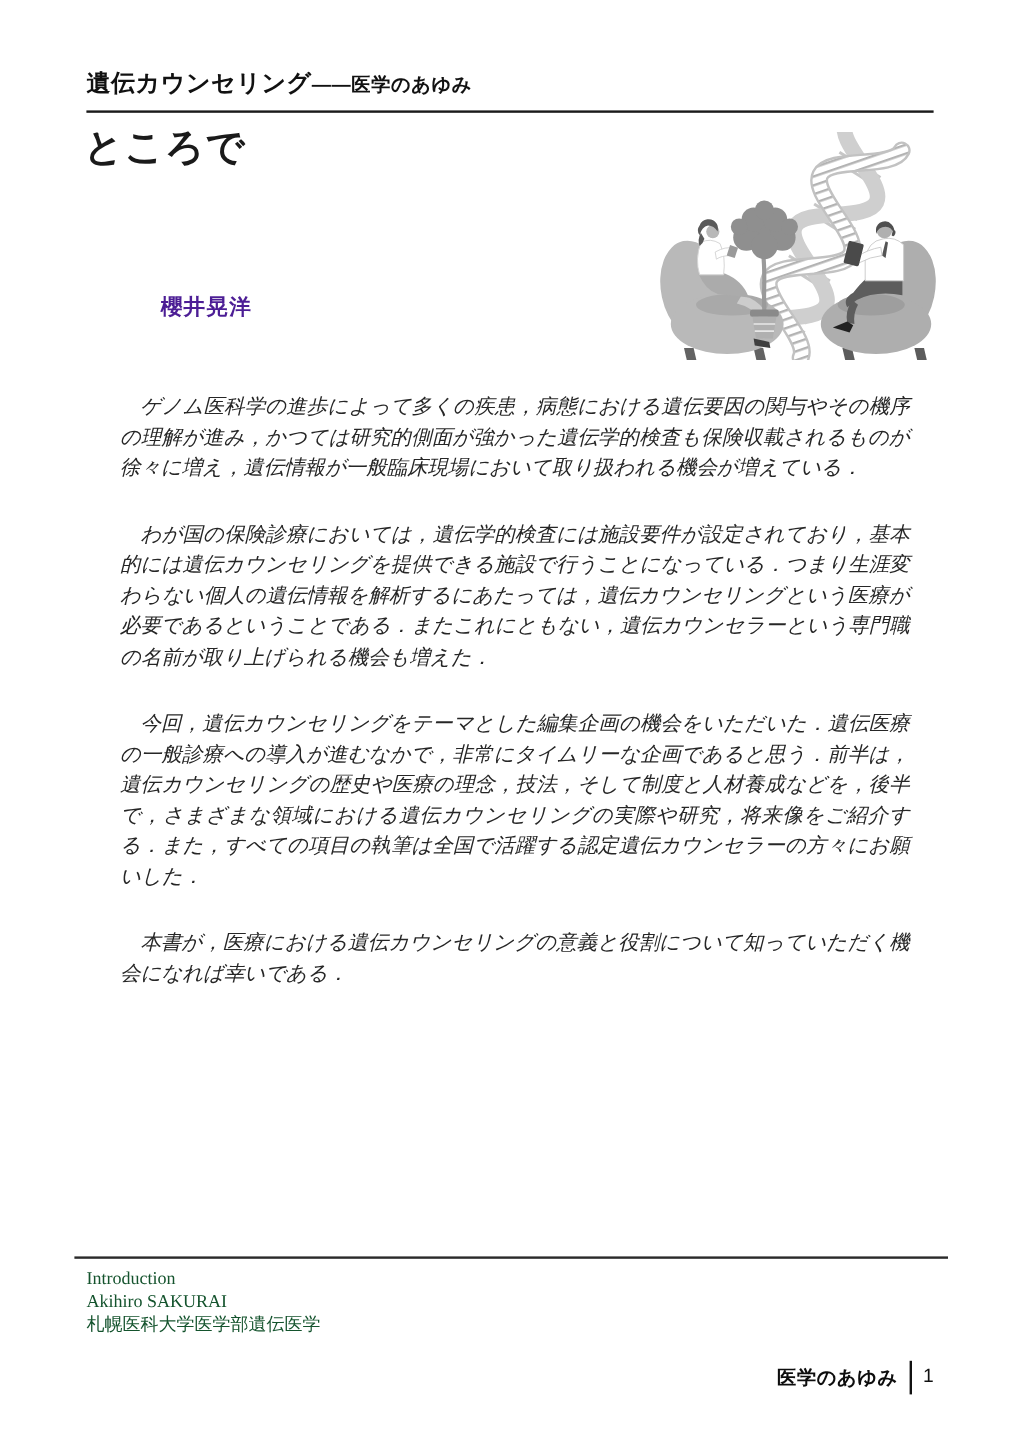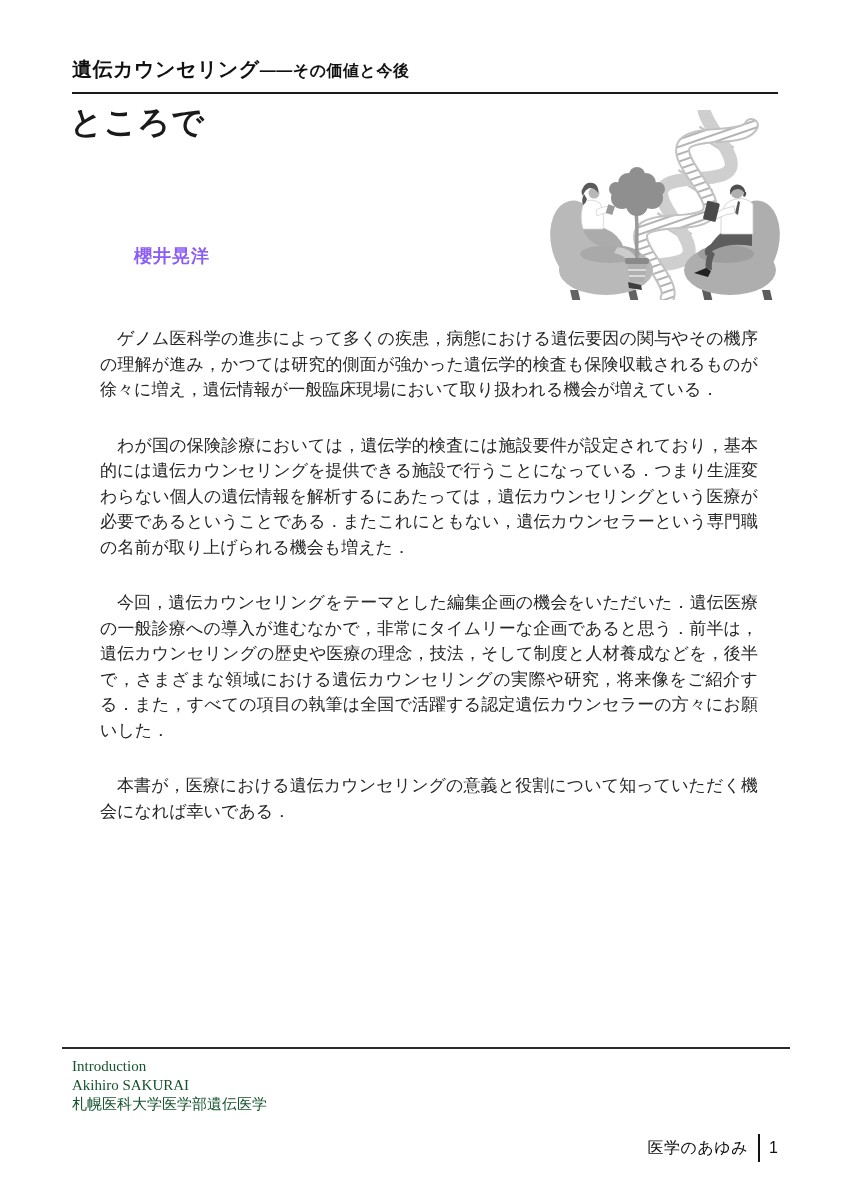--- a/index.html
+++ b/index.html
@@ -27,68 +27,69 @@
     position:absolute;left:72px;top:92px;width:706px;height:2px;
     background:#1a1a1a;border:0;margin:0;
   }
   .article-title{
     position:absolute;left:70px;top:101px;margin:0;
     font-size:32px;font-weight:600;letter-spacing:1px;color:#1a1a1a;
   }
   
   .author-name{
     position:absolute;left:134px;top:244px;
-    font-size:18px;font-weight:700;letter-spacing:1px;color:#8b5cf6;
+    font-size:18px;font-weight:700;letter-spacing:1px;color:#4c1d95;
   }
   
   .body-text{
     position:absolute;left:100px;top:326px;width:658px;
     font-family:"Liberation Serif","DejaVu Serif",serif;
     font-size:17px;line-height:25.5px;color:#262626;
     text-align:justify;
   }
   .body-text p{
     margin:0 0 30px 0;
     text-indent:1em;
+    font-style:italic;
   }
   
   .bottom-rule{
     position:absolute;left:62px;top:1047px;width:728px;height:2px;
     background:#2a2a2a;border:0;margin:0;
   }
   .credits{
     position:absolute;left:72px;top:1057px;
     font-family:"Liberation Serif","DejaVu Serif",serif;
     font-size:15px;line-height:19px;color:#14532d;
   }
   .journal-footer{
     position:absolute;right:72px;top:1134px;
     display:flex;align-items:center;
   }
   .journal-name{
-    font-size:16px;font-weight:400;color:#0d0d0d;letter-spacing:0.5px;
+    font-size:16px;font-weight:700;color:#0d0d0d;letter-spacing:0.5px;
   }
   .journal-separator{
     width:2px;height:28px;background:#111;margin:0 9px 0 10px;
   }
   .page-number{
     font-size:16px;color:#111;
   }
   
   .illustration{
     position:absolute;left:540px;top:110px;width:252px;height:190px;
   }
 </style>
 </head>
 <body>
 
 <div class="page">
 
   <div class="series-line">
-    <span class="series-title">遺伝カウンセリング</span><span class="series-subtitle">——その価値と今後</span>
+    <span class="series-title">遺伝カウンセリング</span><span class="series-subtitle">——医学のあゆみ</span>
   </div>
   <div class="top-rule"></div>
   <h1 class="article-title">ところで</h1>
 
   <svg class="illustration" viewBox="0 0 252 190" aria-hidden="true">
     <defs>
       <pattern id="hx" width="7" height="7" patternUnits="userSpaceOnUse" patternTransform="rotate(45)">
         <rect width="7" height="7" fill="#ffffff"></rect>
         <line x1="1" y1="0" x2="1" y2="7" stroke="#b3b3b3" stroke-width="2"></line>
       </pattern>

